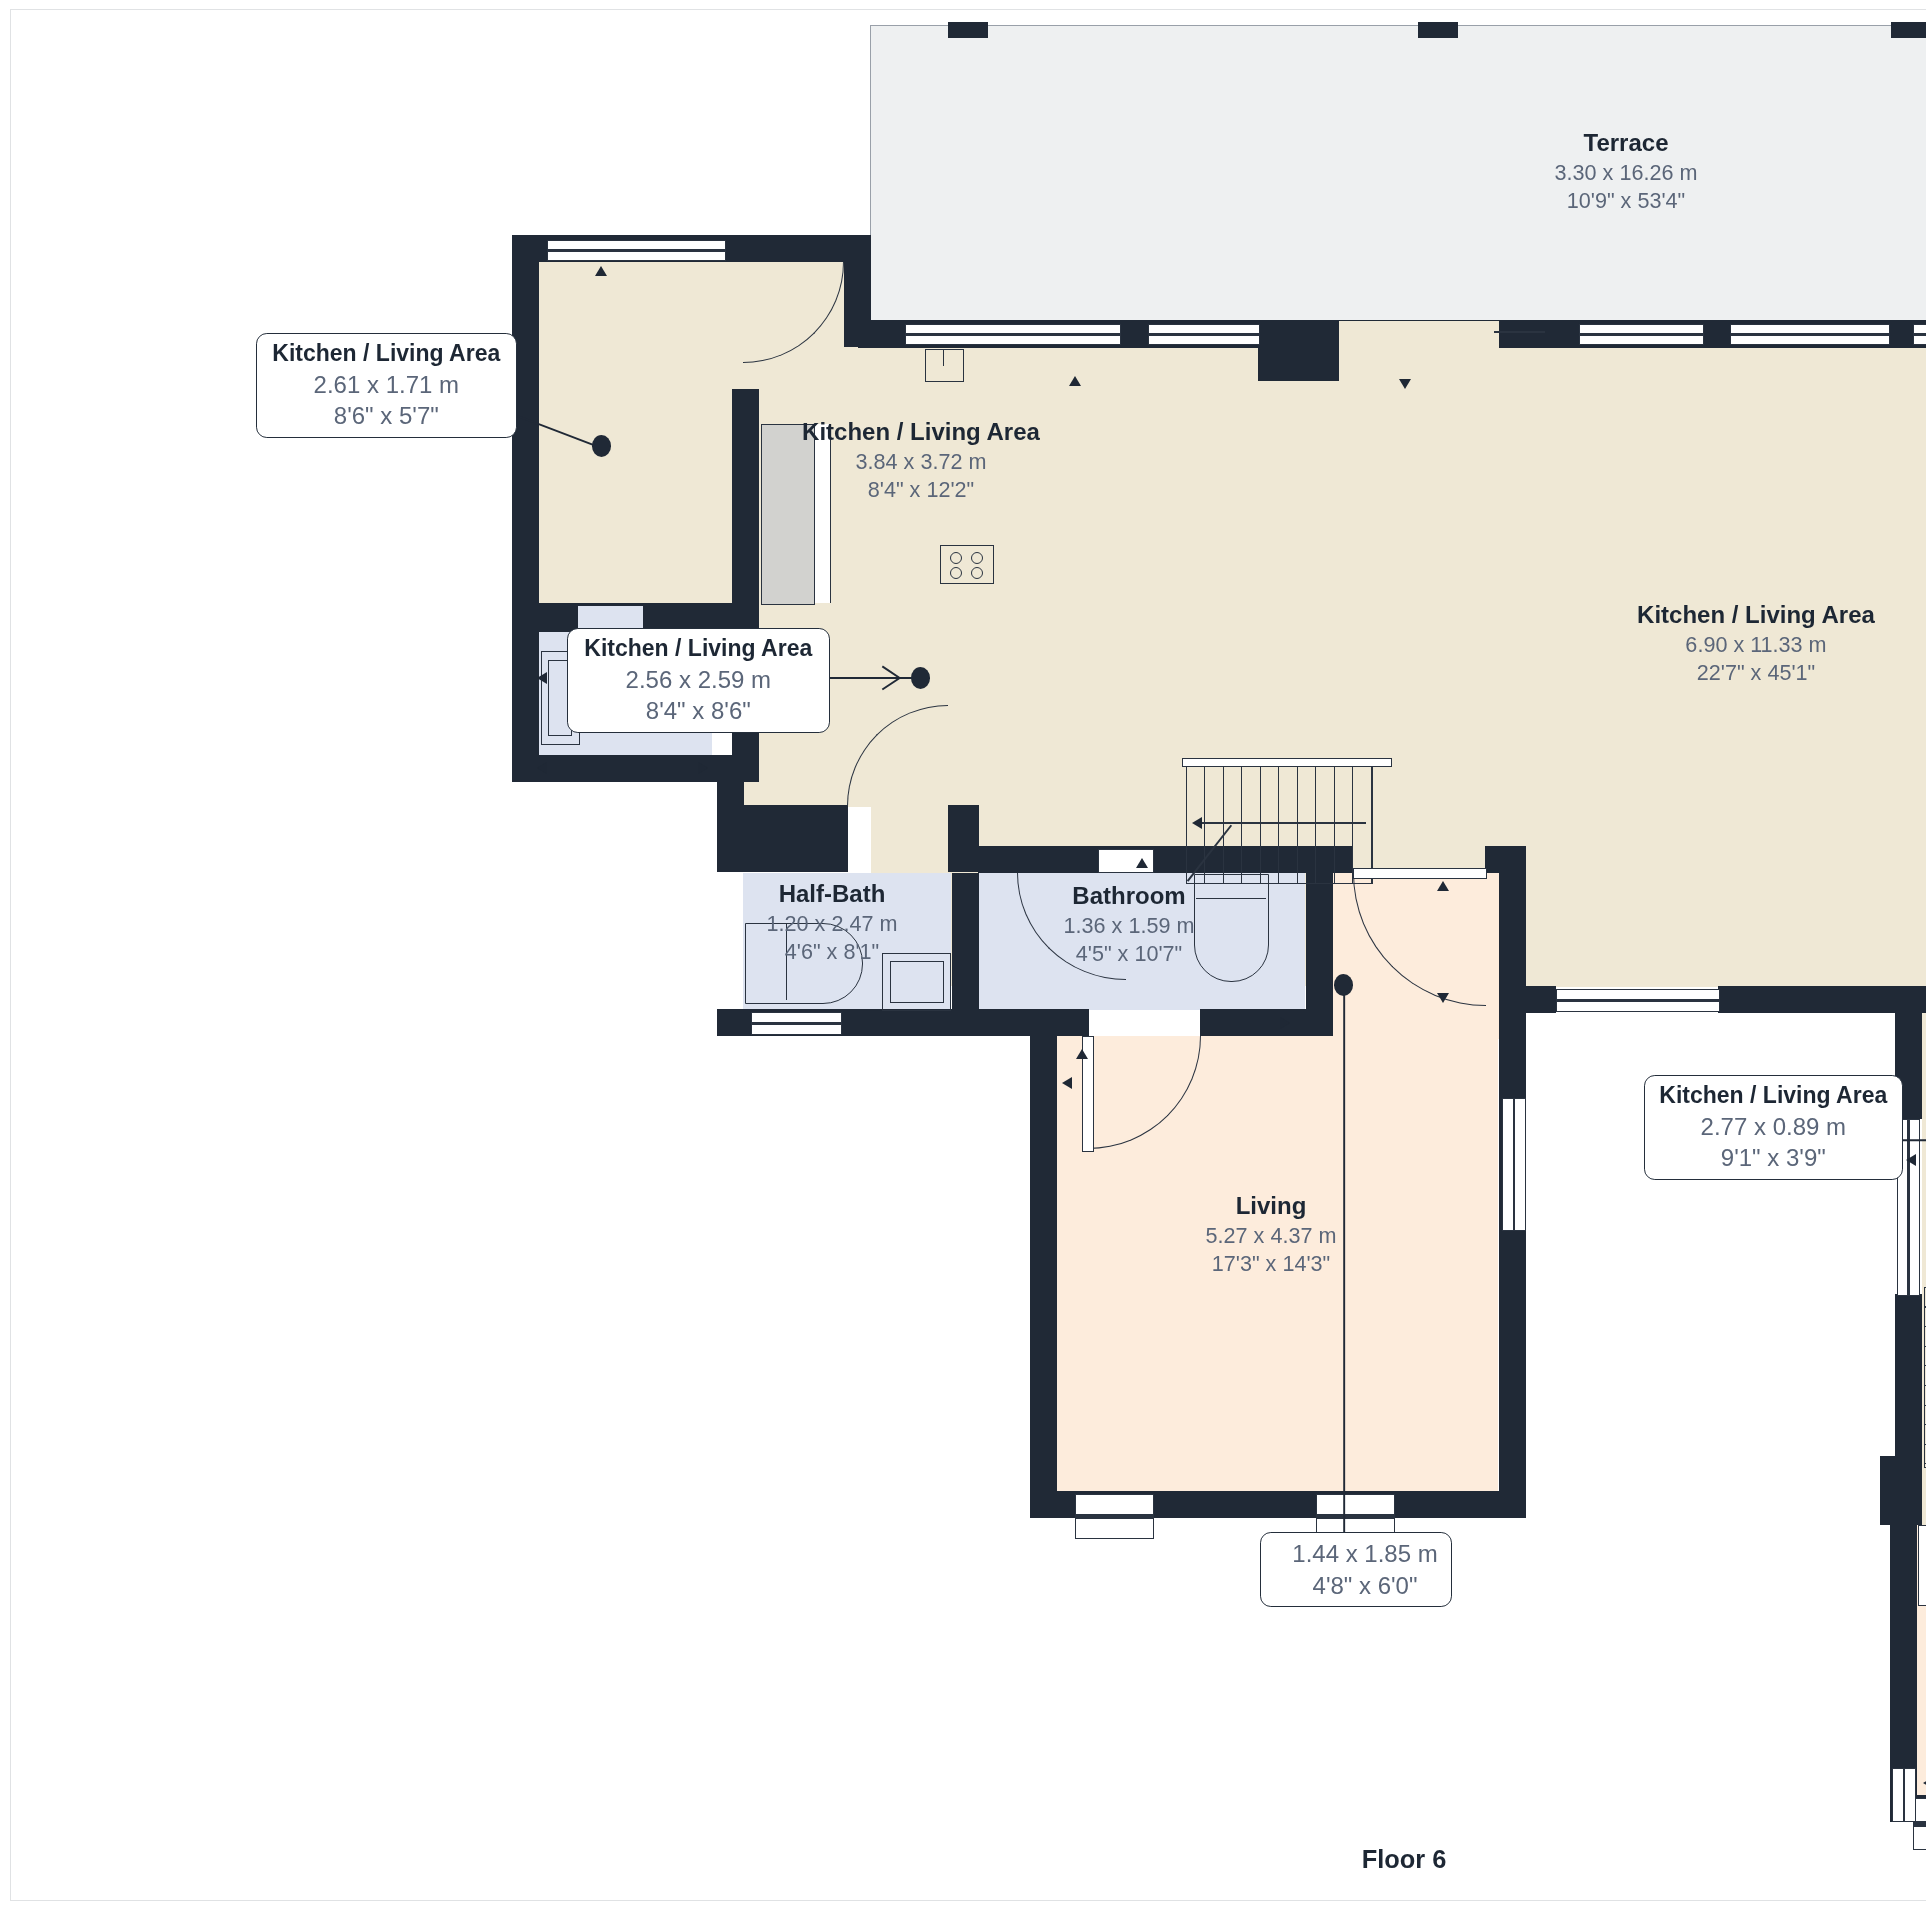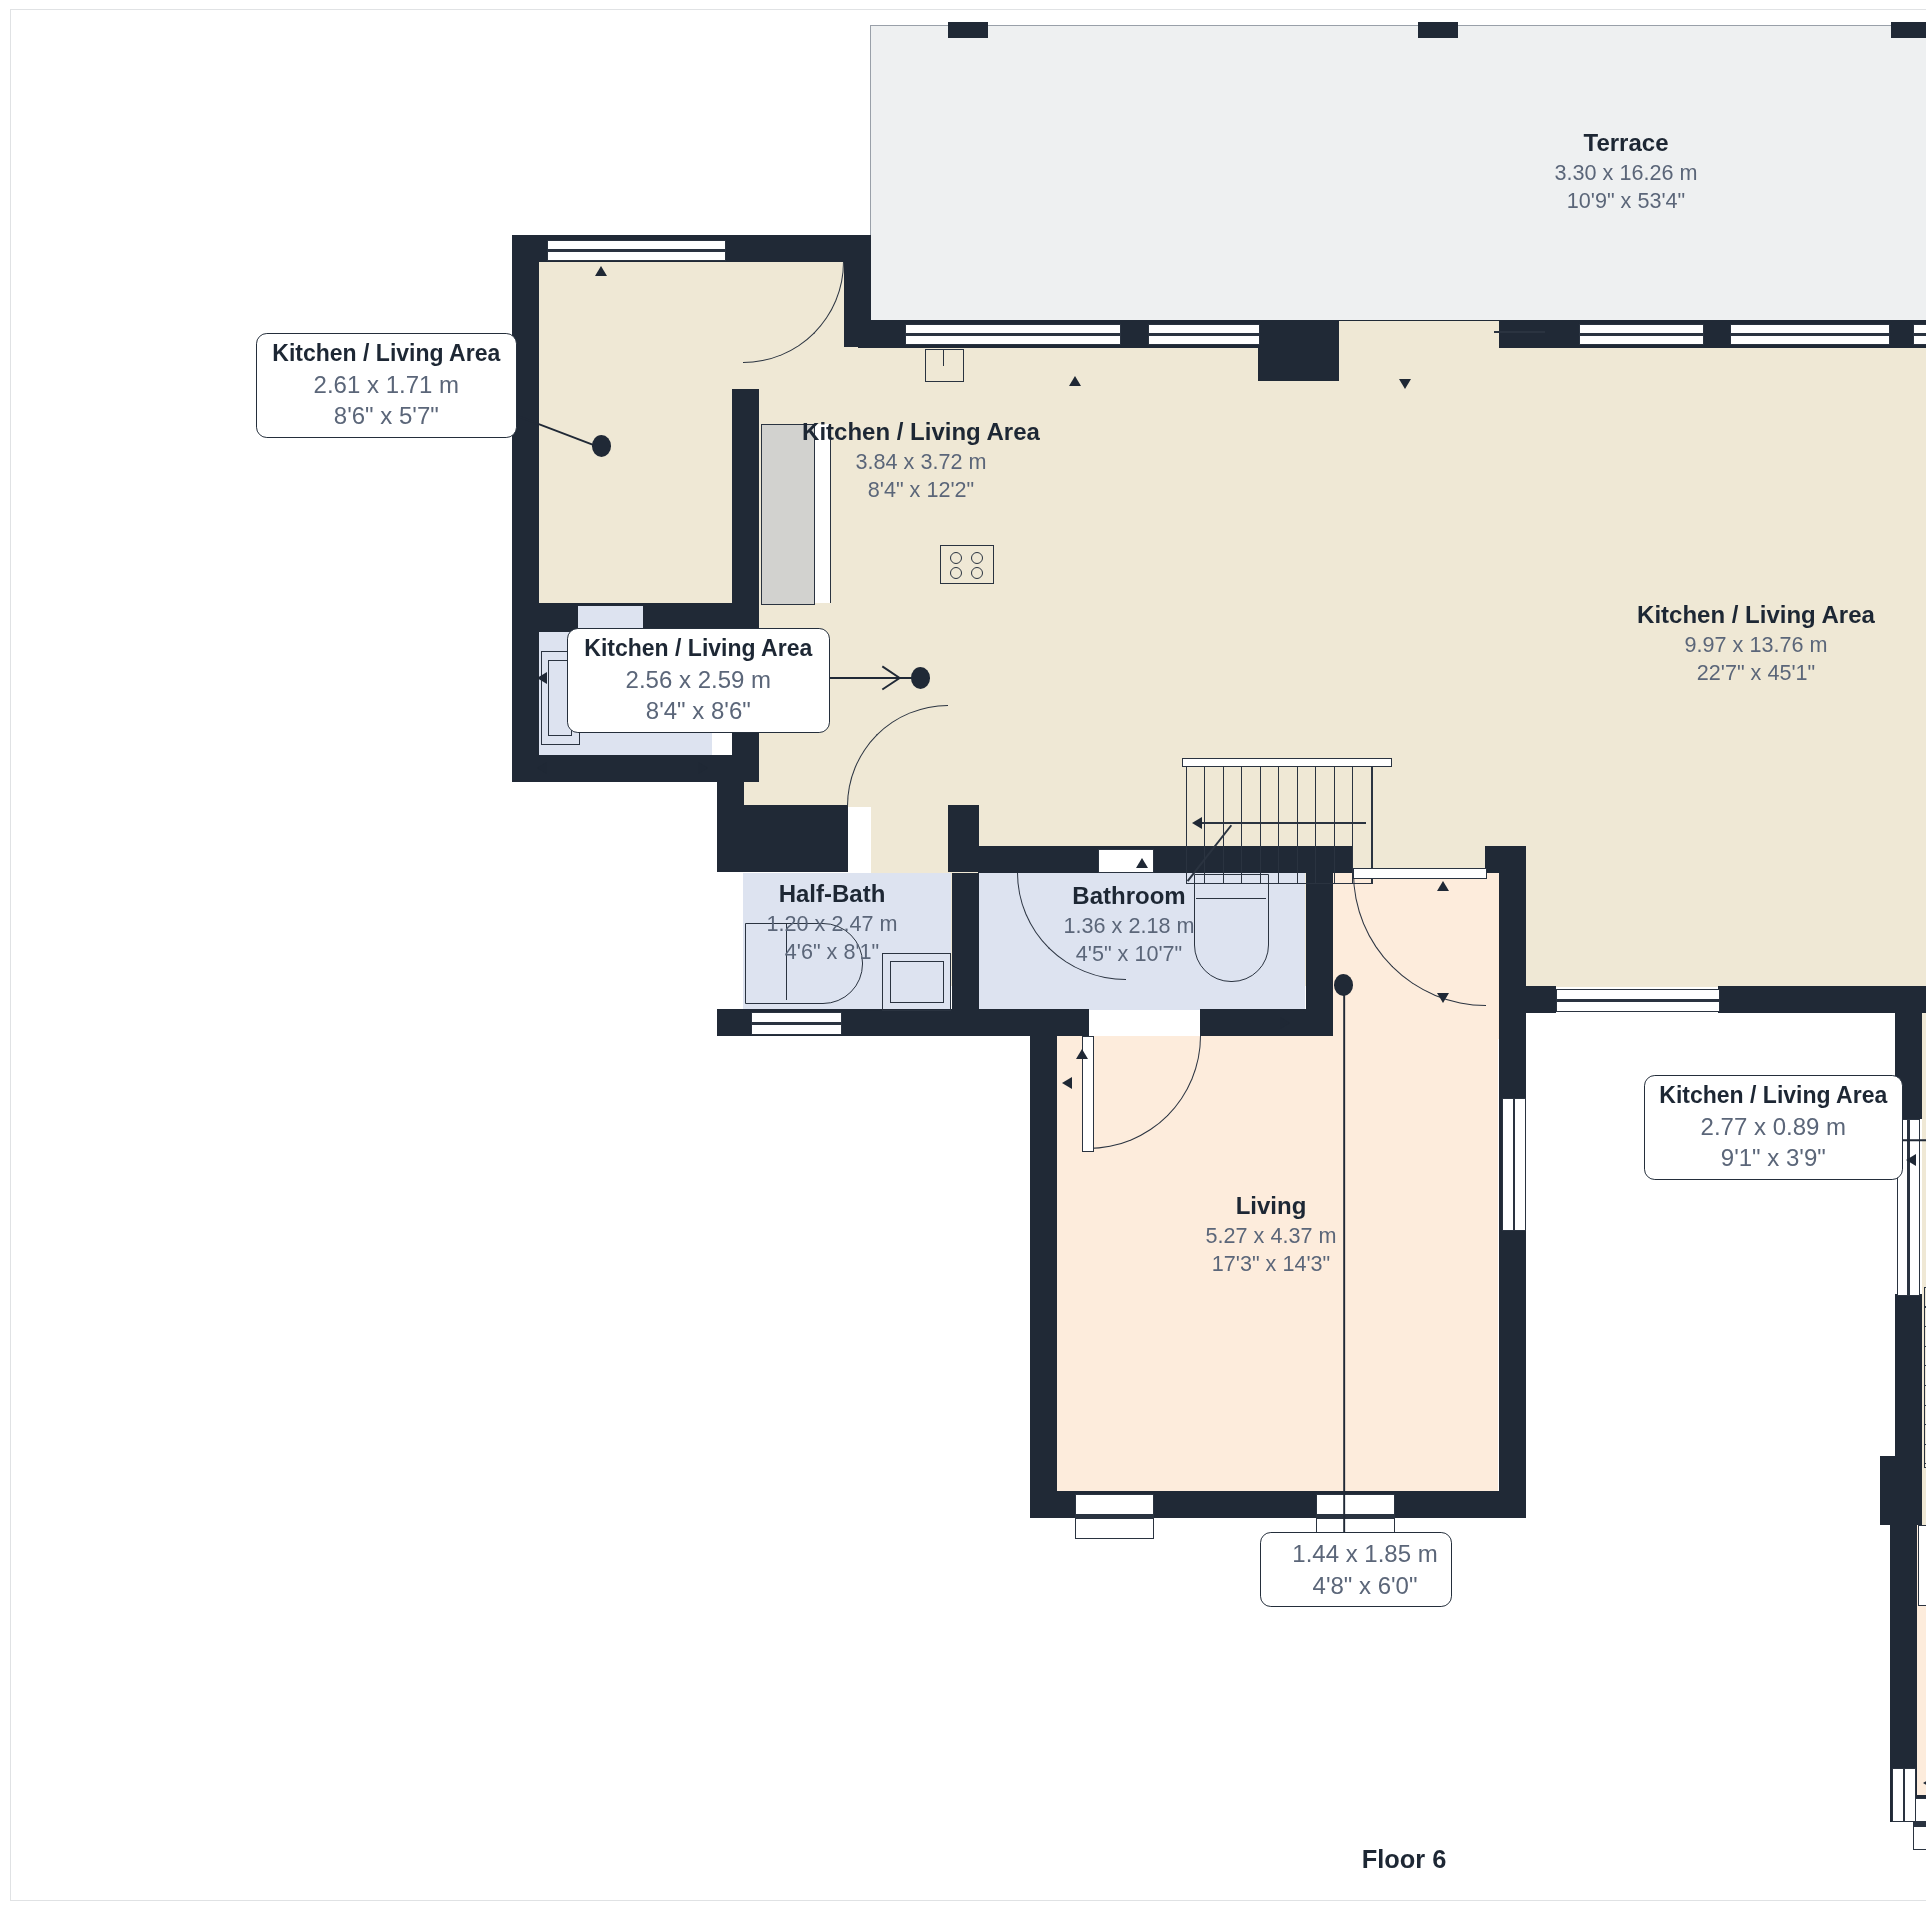--- a/index.html
+++ b/index.html
@@ -200,36 +200,36 @@
     <div class="d">3.30 x 16.26 m</div>
     <div class="d">10'9" x 53'4"</div>
   </div>
   <div class="lbl" style="left:921px;top:416px;">
     <div class="t">Kitchen / Living Area</div>
     <div class="d">3.84 x 3.72 m</div>
     <div class="d">8'4" x 12'2"</div>
   </div>
   <div class="lbl" style="left:1756px;top:599px;">
     <div class="t">Kitchen / Living Area</div>
-    <div class="d">9.97 x 13.76 m</div>
+    <div class="d">6.90 x 11.33 m</div>
     <div class="d">22'7" x 45'1"</div>
   </div>
   <div class="lbl" style="left:632px;top:632px;">
     <div class="t">Half-Bath</div>
     <div class="d">0.91 x 2.15 m</div>
     <div class="d">3'0" x 7'0"</div>
   </div>
   <div class="lbl" style="left:832px;top:878px;">
     <div class="t">Half-Bath</div>
     <div class="d">1.20 x 2.47 m</div>
     <div class="d">4'6" x 8'1"</div>
   </div>
   <div class="lbl" style="left:1129px;top:880px;">
     <div class="t">Bathroom</div>
-    <div class="d">1.36 x 2.18 m</div>
+    <div class="d">1.36 x 1.59 m</div>
     <div class="d">4'5" x 10'7"</div>
   </div>
   <div class="lbl" style="left:1271px;top:1190px;">
     <div class="t">Living</div>
     <div class="d">5.27 x 4.37 m</div>
     <div class="d">17'3" x 14'3"</div>
   </div>
 
   <div class="callout" style="left:256px;top:333px;width:254px;">
     <div class="t">Kitchen / Living Area</div>

